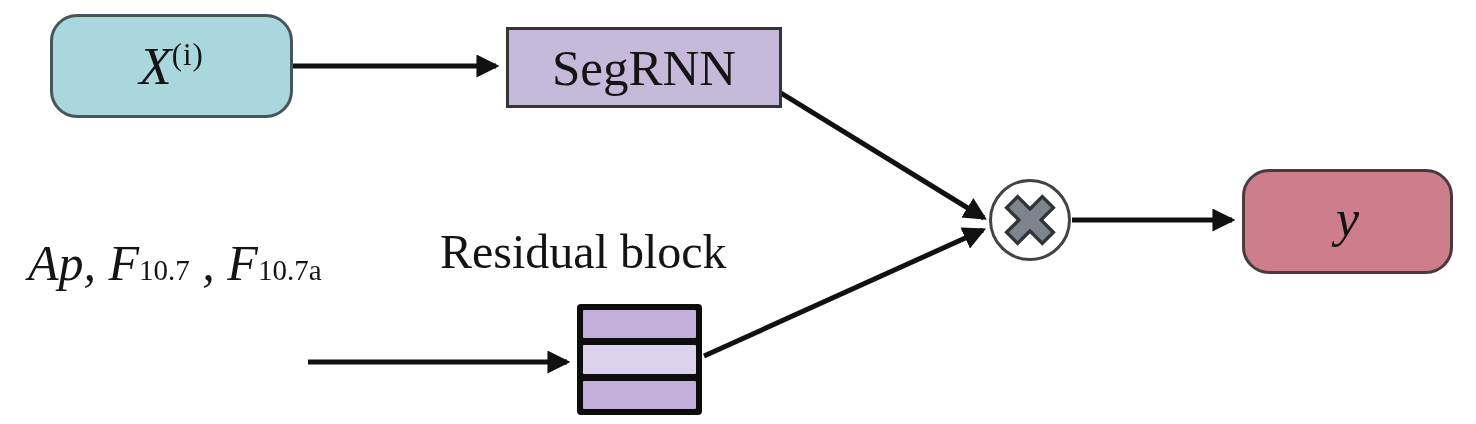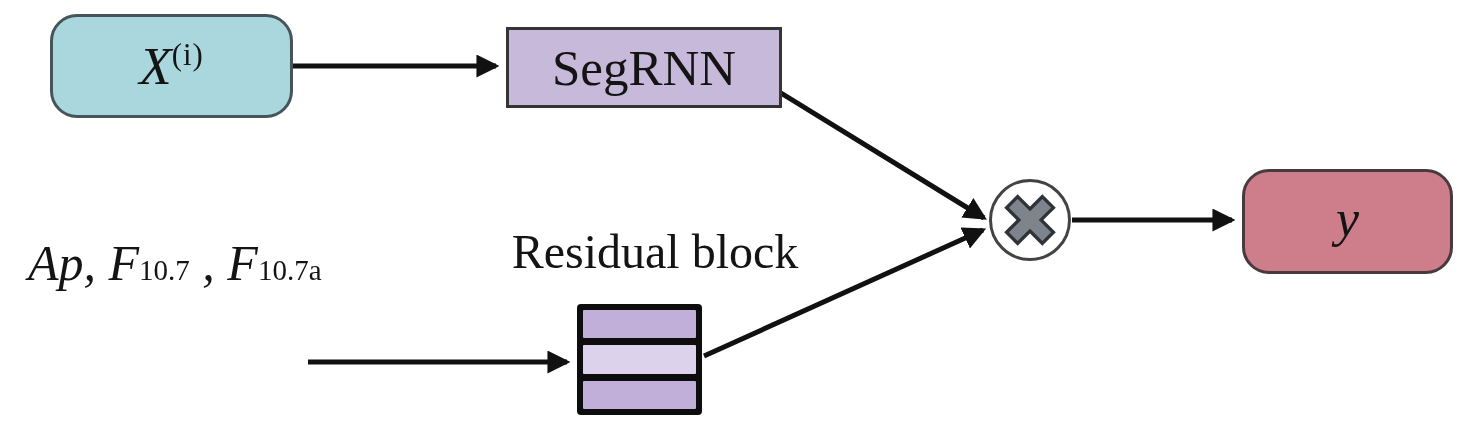--- a/index.html
+++ b/index.html
@@ -25,21 +25,21 @@
   .box-covariates{left:50px;top:310px;width:258px;height:107px;background:#dda4ac;border-color:#4a4245;font-size:47px;}
   .box-y{left:1242px;top:169px;width:211px;height:105px;background:#ce7e8a;border-color:#4a3a3e;font-size:52px;font-style:italic;padding-bottom:6px;}
   .vars-label{
     position:absolute;left:16px;top:234px;width:300px;height:60px;
     font-size:50px;font-style:italic;color:#141414;white-space:nowrap;
     display:flex;align-items:baseline;margin-left:12px;
   }
   .vars-label sub{font-style:normal;font-size:0.58em;vertical-align:-0.25em;line-height:0;}
   .residual-label{
     position:absolute;left:440px;top:224px;width:430px;height:58px;
-    font-size:48px;color:#141414;text-align:center;white-space:nowrap;
+    font-size:48px;color:#141414;white-space:nowrap;
   }
   .stack{
     position:absolute;left:577px;top:304px;width:125px;height:111px;
     background:#0d0d0d;border-radius:4px;
     box-sizing:border-box;padding:6px;
     display:flex;flex-direction:column;gap:7px;
   }
   .stack .row{flex:1;border-radius:1px;}
   .row-dark{background:#c1aed9;}
   .row-light{background:#ddd2ec;}

